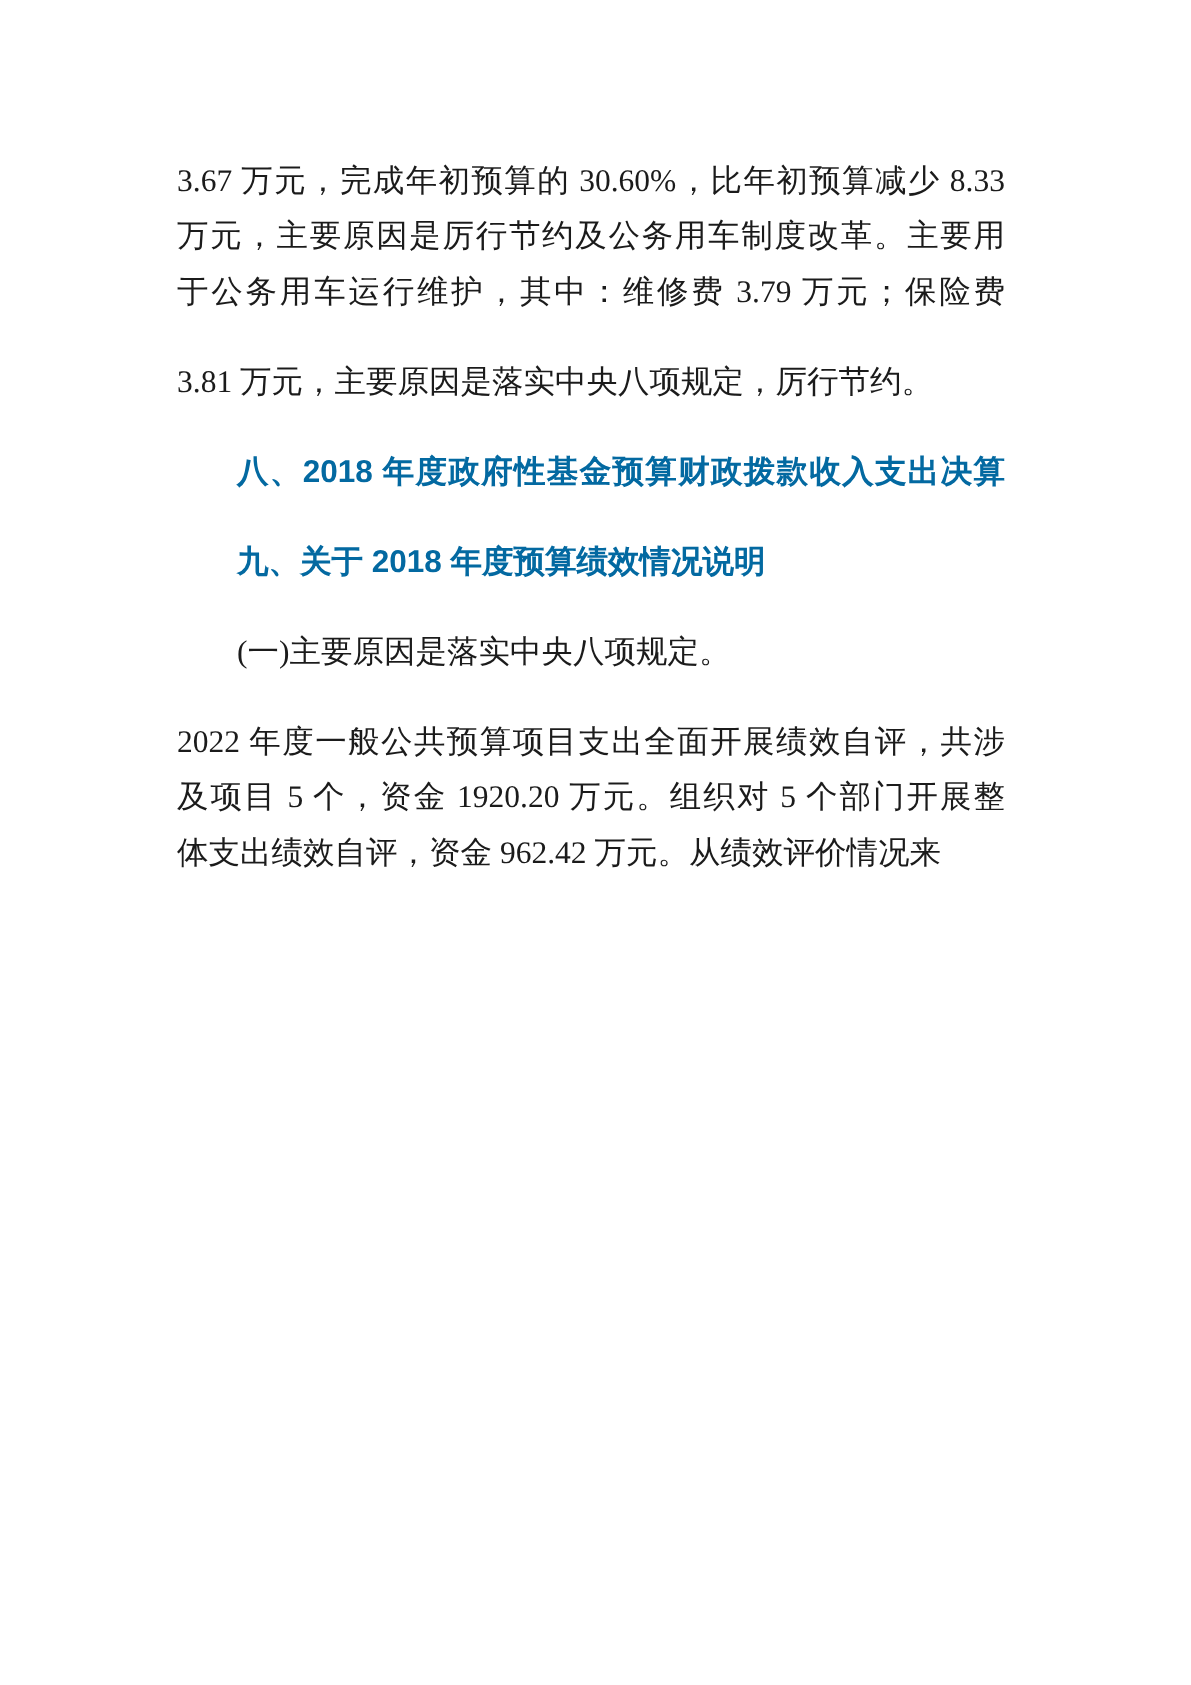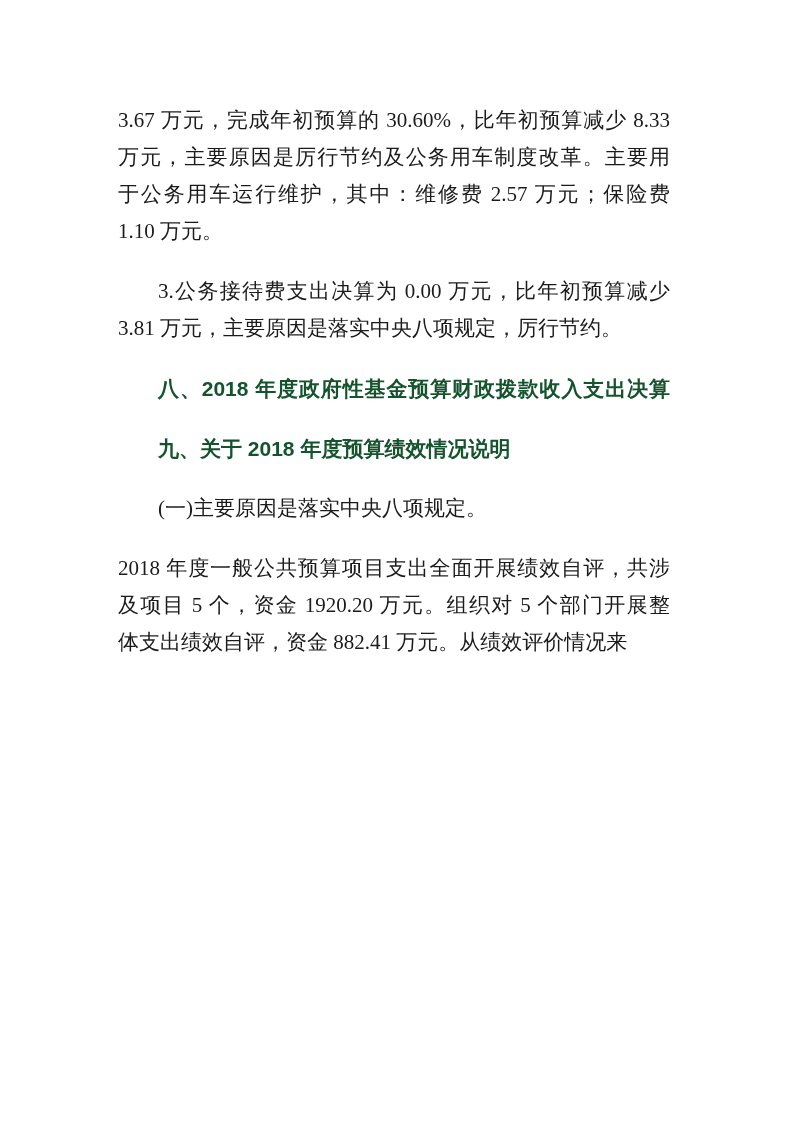--- a/index.html
+++ b/index.html
@@ -36,46 +36,44 @@
   }
   .line.last {
     text-align-last: left;
   }
   .line.indent {
     padding-left: 40px;
   }
   .heading .line {
     font-family: "Liberation Sans", "DejaVu Sans", sans-serif;
     font-weight: 700;
-    color: #14532d;
+    color: #0369a1;
   }
 </style>
 </head>
 <body>
 
 <div class="page">
   <div class="content">
       <div class="block body">
         <div class="line">3.67 万元，完成年初预算的 30.60%，比年初预算减少 8.33</div>
         <div class="line">万元，主要原因是厉行节约及公务用车制度改革。主要用</div>
-        <div class="line">于公务用车运行维护，其中：维修费 2.57 万元；保险费</div>
-        <div class="line last">1.10 万元。</div>
+        <div class="line">于公务用车运行维护，其中：维修费 3.79 万元；保险费</div>
       </div>
       <div class="block body">
-        <div class="line indent">3.公务接待费支出决算为 0.00 万元，比年初预算减少</div>
         <div class="line last">3.81 万元，主要原因是落实中央八项规定，厉行节约。</div>
       </div>
       <div class="block heading">
         <div class="line indent">八、2018 年度政府性基金预算财政拨款收入支出决算</div>
       </div>
       <div class="block heading">
         <div class="line indent last">九、关于 2018 年度预算绩效情况说明</div>
       </div>
       <div class="block body">
         <div class="line indent last">(一)主要原因是落实中央八项规定。</div>
       </div>
       <div class="block body">
-        <div class="line">2018 年度一般公共预算项目支出全面开展绩效自评，共涉</div>
+        <div class="line">2022 年度一般公共预算项目支出全面开展绩效自评，共涉</div>
         <div class="line">及项目 5 个，资金 1920.20 万元。组织对 5 个部门开展整</div>
-        <div class="line last">体支出绩效自评，资金 882.41 万元。从绩效评价情况来</div>
+        <div class="line last">体支出绩效自评，资金 962.42 万元。从绩效评价情况来</div>
       </div>
     </div>
 </div>
 
 </body></html>

